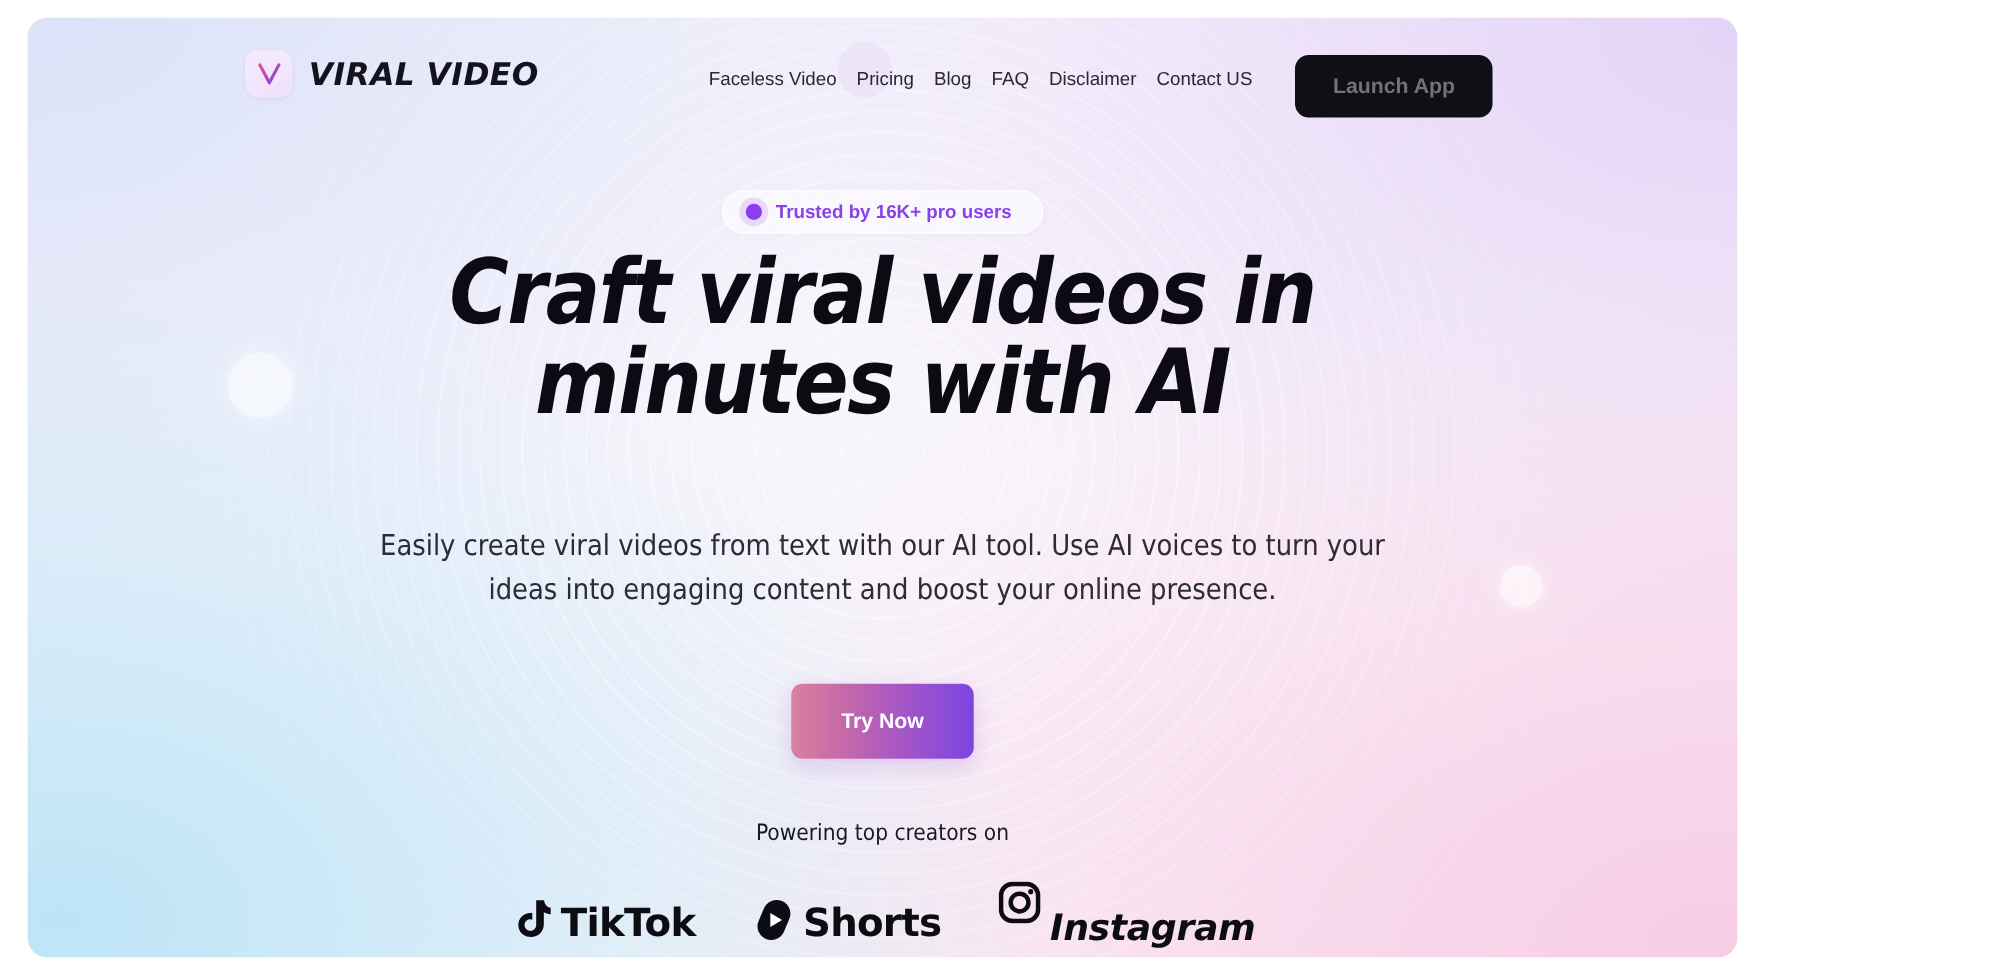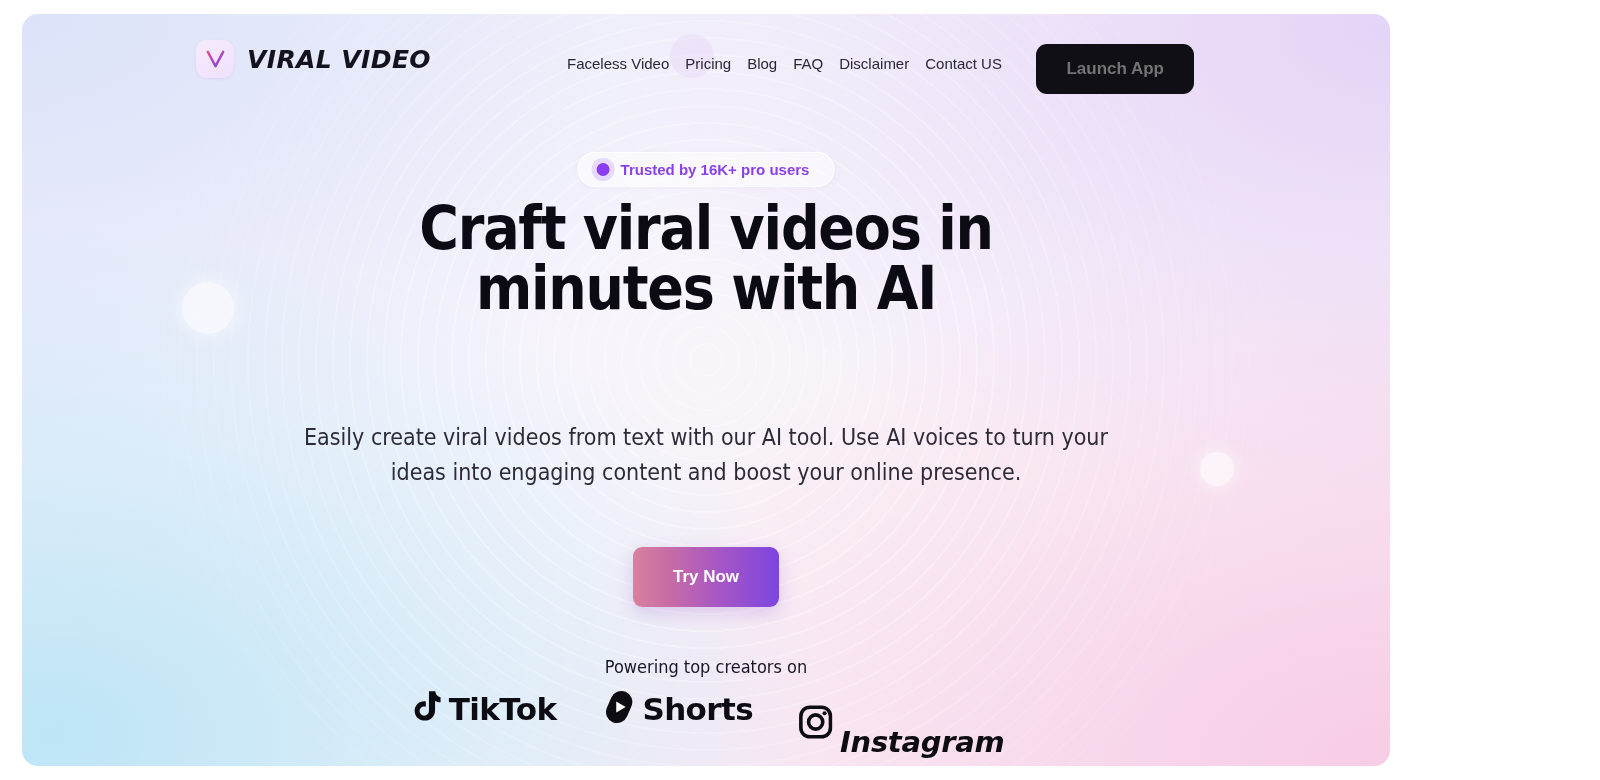--- a/index.html
+++ b/index.html
@@ -89,23 +89,24 @@
   .badge-dot {
     width:13px; height:13px; border-radius:50%;
     background:#8b3df0;
     box-shadow:0 0 0 5px rgba(168,110,240,.22);
   }
   .badge-text { font-size:15px; font-weight:bold; color:#8a42e8; white-space:nowrap; }
 
   h1 {
     position:absolute; left:0; top:186px; width:100%;
     font-family:"DejaVu Sans Condensed","DejaVu Sans", sans-serif;
-    font-size:60px; line-height:.94;
+    font-size:72px; line-height:.94;
     font-weight:bold; color:#0c0b14;
     letter-spacing:-1.2px;
+    font-style:italic;
   }
   h1 .l2 { display:block; margin-top:4px; }
 
   .sub {
     position:absolute; left:50%; top:406px; transform:translateX(-50%);
     width:830px;
     font-size:23px; line-height:1.52; color:#2e2b38;
     font-family:"DejaVu Sans Condensed","DejaVu Sans", sans-serif;
   }
 
@@ -120,21 +121,21 @@
   }
 
   .powering {
     position:absolute; left:0; top:642px; width:100%;
     font-size:18px; color:#191722;
     font-family:"DejaVu Sans Condensed","DejaVu Sans", sans-serif;
   }
 
   .logos {
     position:absolute; left:50%; top:675px; transform:translateX(-50%);
-    display:flex; align-items:flex-start; gap:46px;
+    display:flex; align-items:flex-end; gap:46px;
   }
   .logo-item { display:flex; align-items:center; gap:7px; color:#0d0c13; }
   .logo-word {
     font-size:31px; font-weight:bold; letter-spacing:-.6px;
     font-family:"DejaVu Sans", sans-serif;
   }
   .logo-word.script { font-style:italic; font-size:29px; letter-spacing:-.3px;margin-top:36px; }
 </style>
 </head>
 <body>

